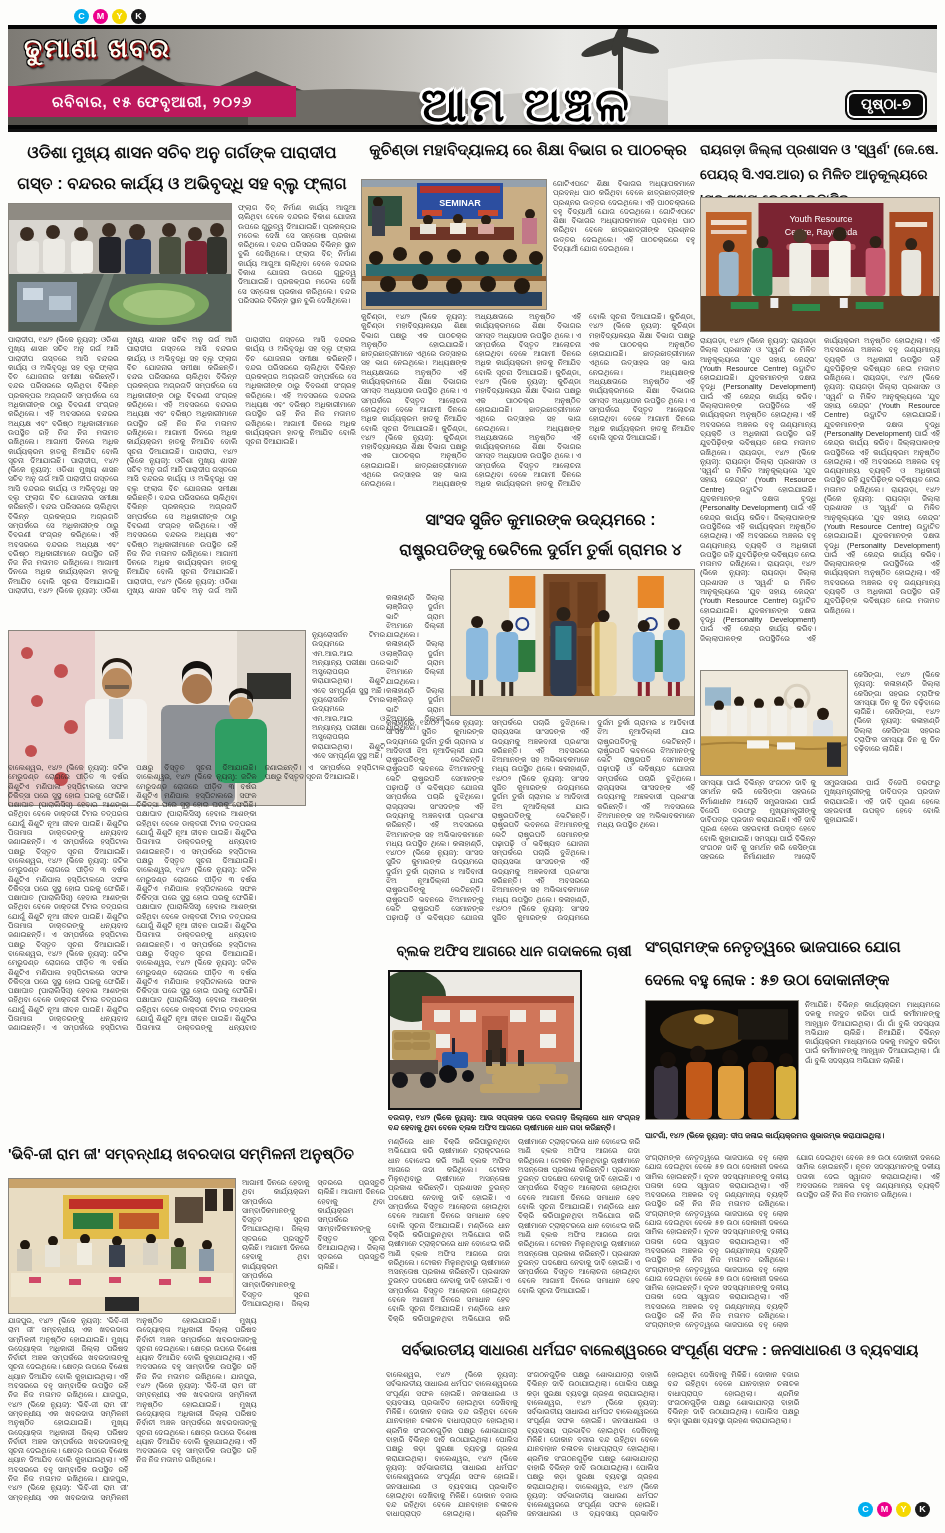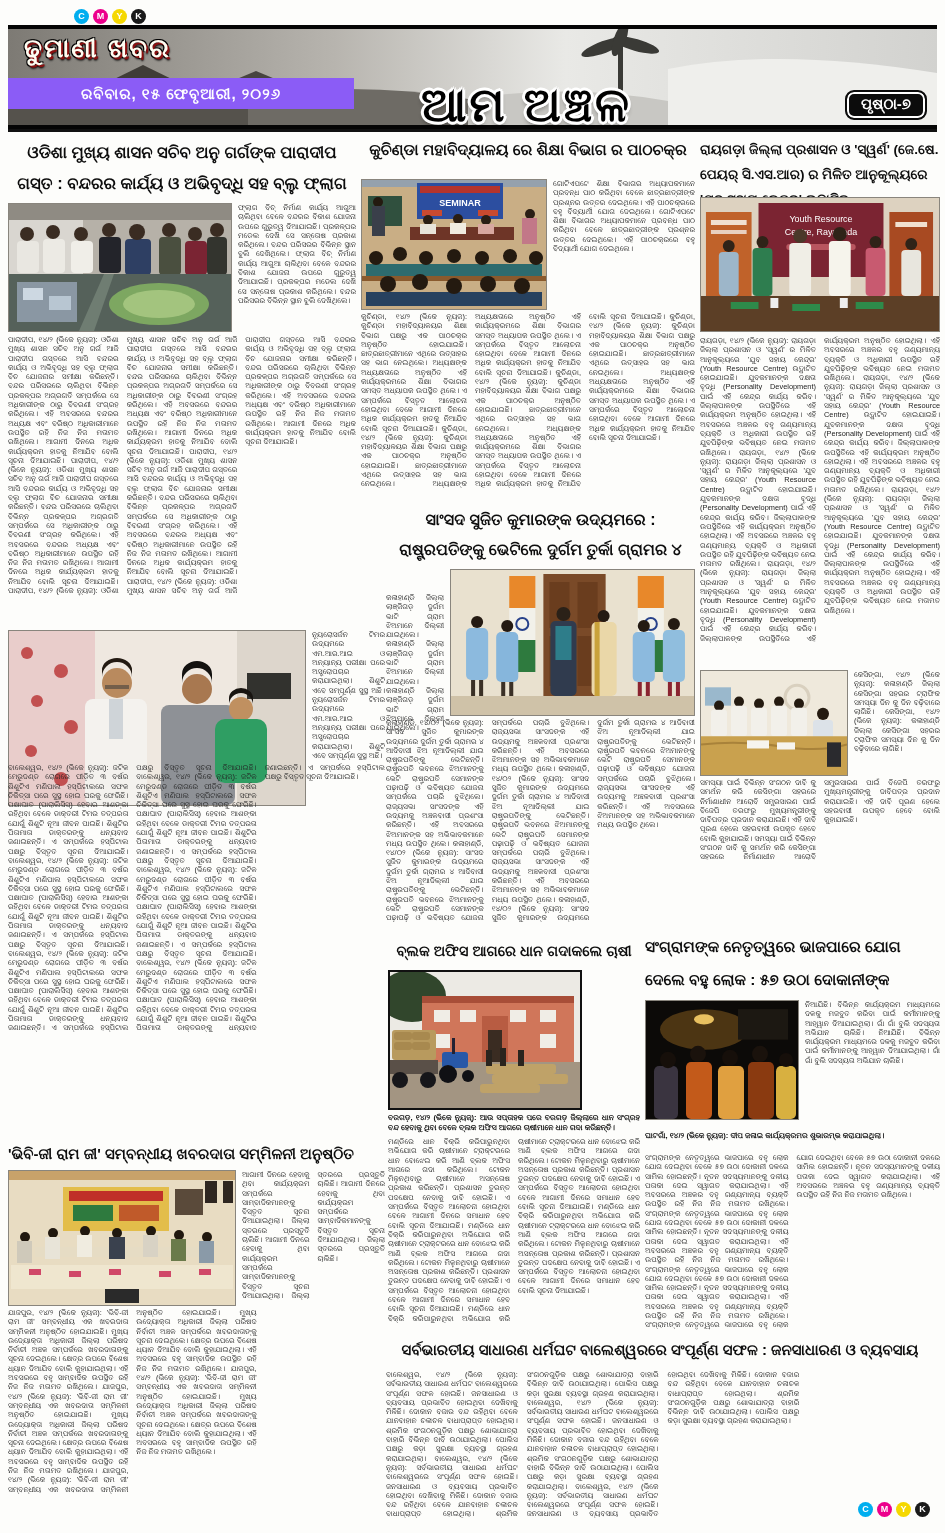--- a/index.html
+++ b/index.html
@@ -9,21 +9,21 @@
   .cmyk{position:absolute;display:flex;gap:4px;}
   .chip{display:inline-block;width:15px;height:15px;border-radius:50%;color:#fff;
         font-size:9px;font-weight:bold;text-align:center;line-height:15px;}
   .chip.c{background:#00aeef}.chip.m{background:#ec008c}.chip.y{background:#f5d800}.chip.k{background:#1a1a1a}
   
   .banner{position:absolute;left:8px;top:25px;width:929px;height:96px;
           border-top:4px solid #050505;border-bottom:4px solid #050505;background:#cfcfcc;}
   .banner svg{position:absolute;inset:0;width:100%;height:100%;}
   .masthead{position:absolute;left:16px;top:4px;font-size:26px;font-weight:bold;color:#fffdf2;
             letter-spacing:2px;text-shadow:2px 2px 0 #8a0f0f,-1px -1px 0 #000,1px -1px 0 #000,-1px 1px 0 #000,2px 3px 2px #000;}
-  .datebox{position:absolute;left:0;bottom:16px;width:346px;height:31px;background:#8b5cf6;color:#fff;
+  .datebox{position:absolute;left:0;bottom:8px;width:288px;height:31px;background:#be185d;color:#fff;
            font-size:15px;font-weight:bold;text-align:center;line-height:31px;letter-spacing:1px;}
   .edition{position:absolute;left:288px;right:180px;bottom:-8px;text-align:center;font-size:47px;
            font-weight:bold;color:#000;letter-spacing:3px;
            text-shadow:-3px 0 0 #fff,3px 0 0 #fff,0 -3px 0 #fff,0 3px 0 #fff,-2px -2px 0 #fff,2px 2px 0 #fff,2px -2px 0 #fff,-2px 2px 0 #fff,0 4px 5px rgba(0,0,0,.45);}
   .badge{position:absolute;right:10px;bottom:5px;background:#0c0c0c;color:#fff;font-size:15px;font-weight:bold;
          padding:3px 14px 5px;border-radius:9px;border:2px solid #0c0c0c;box-shadow:inset 0 0 0 2px #fff;}
   .rule{position:absolute;left:8px;top:129px;width:929px;height:3px;background:#111;}
   
   .art{position:absolute;}
   .hl{margin:0;font-weight:bold;color:#0d0d0d;overflow:hidden;}
@@ -395,21 +395,21 @@
             <rect x="128" y="78" width="6" height="16"></rect>
           </g>
       </svg>
     </figure>
     <div class="cap" style="margin-top:3px;height:22px;">ବରଗଡ଼, ୧୪/୨ (ଭିକେ ନ୍ୟୁଜ୍): ଆଉ ସପ୍ତାହକ ପରେ ବରଗଡ଼ ଜିଲ୍ଲାରେ ଧାନ ସଂଗ୍ରହ ବନ୍ଦ ହେବାକୁ ଥିବା ବେଳେ ବ୍ଲକ ଅଫିସ ଆଗରେ ଚାଷୀମାନେ ଧାନ ଗଦା କରିଛନ୍ତି।</div>
     <div class="body cols2" style="margin-top:2px;height:186px;">ମଣ୍ଡିରେ ଧାନ ବିକ୍ରି କରିପାରୁନଥିବା ଅଭିଯୋଗ କରି ଚାଷୀମାନେ ଟ୍ରାକ୍ଟରରେ ଧାନ ବୋଝେଇ କରି ଆଣି ବ୍ଲକ ଅଫିସ ଆଗରେ ଗଦା କରିଥିଲେ। ଟୋକନ ମିଳୁନଥିବାରୁ ଚାଷୀମାନେ ଅସନ୍ତୋଷ ପ୍ରକାଶ କରିଛନ୍ତି। ପ୍ରଶାସନ ତୁରନ୍ତ ପଦକ୍ଷେପ ନେବାକୁ ଦାବି ହୋଇଛି। ଏ ସମ୍ପର୍କରେ ବିସ୍ତୃତ ଆଲୋଚନା ହୋଇଥିବା ବେଳେ ଆଗାମୀ ଦିନରେ ସମାଧାନ ହେବ ବୋଲି ସୂଚନା ଦିଆଯାଇଛି। ମଣ୍ଡିରେ ଧାନ ବିକ୍ରି କରିପାରୁନଥିବା ଅଭିଯୋଗ କରି ଚାଷୀମାନେ ଟ୍ରାକ୍ଟରରେ ଧାନ ବୋଝେଇ କରି ଆଣି ବ୍ଲକ ଅଫିସ ଆଗରେ ଗଦା କରିଥିଲେ। ଟୋକନ ମିଳୁନଥିବାରୁ ଚାଷୀମାନେ ଅସନ୍ତୋଷ ପ୍ରକାଶ କରିଛନ୍ତି। ପ୍ରଶାସନ ତୁରନ୍ତ ପଦକ୍ଷେପ ନେବାକୁ ଦାବି ହୋଇଛି। ଏ ସମ୍ପର୍କରେ ବିସ୍ତୃତ ଆଲୋଚନା ହୋଇଥିବା ବେଳେ ଆଗାମୀ ଦିନରେ ସମାଧାନ ହେବ ବୋଲି ସୂଚନା ଦିଆଯାଇଛି। ମଣ୍ଡିରେ ଧାନ ବିକ୍ରି କରିପାରୁନଥିବା ଅଭିଯୋଗ କରି ଚାଷୀମାନେ ଟ୍ରାକ୍ଟରରେ ଧାନ ବୋଝେଇ କରି ଆଣି ବ୍ଲକ ଅଫିସ ଆଗରେ ଗଦା କରିଥିଲେ। ଟୋକନ ମିଳୁନଥିବାରୁ ଚାଷୀମାନେ ଅସନ୍ତୋଷ ପ୍ରକାଶ କରିଛନ୍ତି। ପ୍ରଶାସନ ତୁରନ୍ତ ପଦକ୍ଷେପ ନେବାକୁ ଦାବି ହୋଇଛି। ଏ ସମ୍ପର୍କରେ ବିସ୍ତୃତ ଆଲୋଚନା ହୋଇଥିବା ବେଳେ ଆଗାମୀ ଦିନରେ ସମାଧାନ ହେବ ବୋଲି ସୂଚନା ଦିଆଯାଇଛି। ମଣ୍ଡିରେ ଧାନ ବିକ୍ରି କରିପାରୁନଥିବା ଅଭିଯୋଗ କରି ଚାଷୀମାନେ ଟ୍ରାକ୍ଟରରେ ଧାନ ବୋଝେଇ କରି ଆଣି ବ୍ଲକ ଅଫିସ ଆଗରେ ଗଦା କରିଥିଲେ। ଟୋକନ ମିଳୁନଥିବାରୁ ଚାଷୀମାନେ ଅସନ୍ତୋଷ ପ୍ରକାଶ କରିଛନ୍ତି। ପ୍ରଶାସନ ତୁରନ୍ତ ପଦକ୍ଷେପ ନେବାକୁ ଦାବି ହୋଇଛି। ଏ ସମ୍ପର୍କରେ ବିସ୍ତୃତ ଆଲୋଚନା ହୋଇଥିବା ବେଳେ ଆଗାମୀ ଦିନରେ ସମାଧାନ ହେବ ବୋଲି ସୂଚନା ଦିଆଯାଇଛି।</div>
   </article>
 
   <article class="art" style="left:8px;top:1138px;width:377px;height:378px;">
     <h2 class="hl" style="font-size:15px;line-height:32px;height:32px;">'ଭିବି-ଜୀ ରାମ ଜୀ' ସମ୍ବନ୍ଧୀୟ ଖବରଦାତା ସମ୍ମିଳନୀ ଅନୁଷ୍ଠିତ</h2>
-    <div class="row" style="margin-top:0;height:134px;">
+    <div class="row" style="margin-top:8px;height:134px;">
       <figure class="photo" style="width:226px;height:134px;">
         <svg viewBox="0 0 226 134" preserveAspectRatio="none">
           <rect width="226" height="134" fill="#e8dcc2"></rect>
             <rect width="226" height="9" fill="#c8a26a"></rect>
           <rect x="196" y="10" width="12" height="22" fill="#2e2620"></rect>
             <rect x="214" y="10" width="10" height="22" fill="#2e2620"></rect>
           <rect x="54" y="16" width="106" height="44" fill="#e3bd4a"></rect>
           <rect x="60" y="20" width="94" height="10" fill="#c03028"></rect>
           <rect x="64" y="34" width="40" height="16" fill="#2e7a3e"></rect>
             <rect x="110" y="34" width="40" height="16" fill="#c05a2a"></rect>

